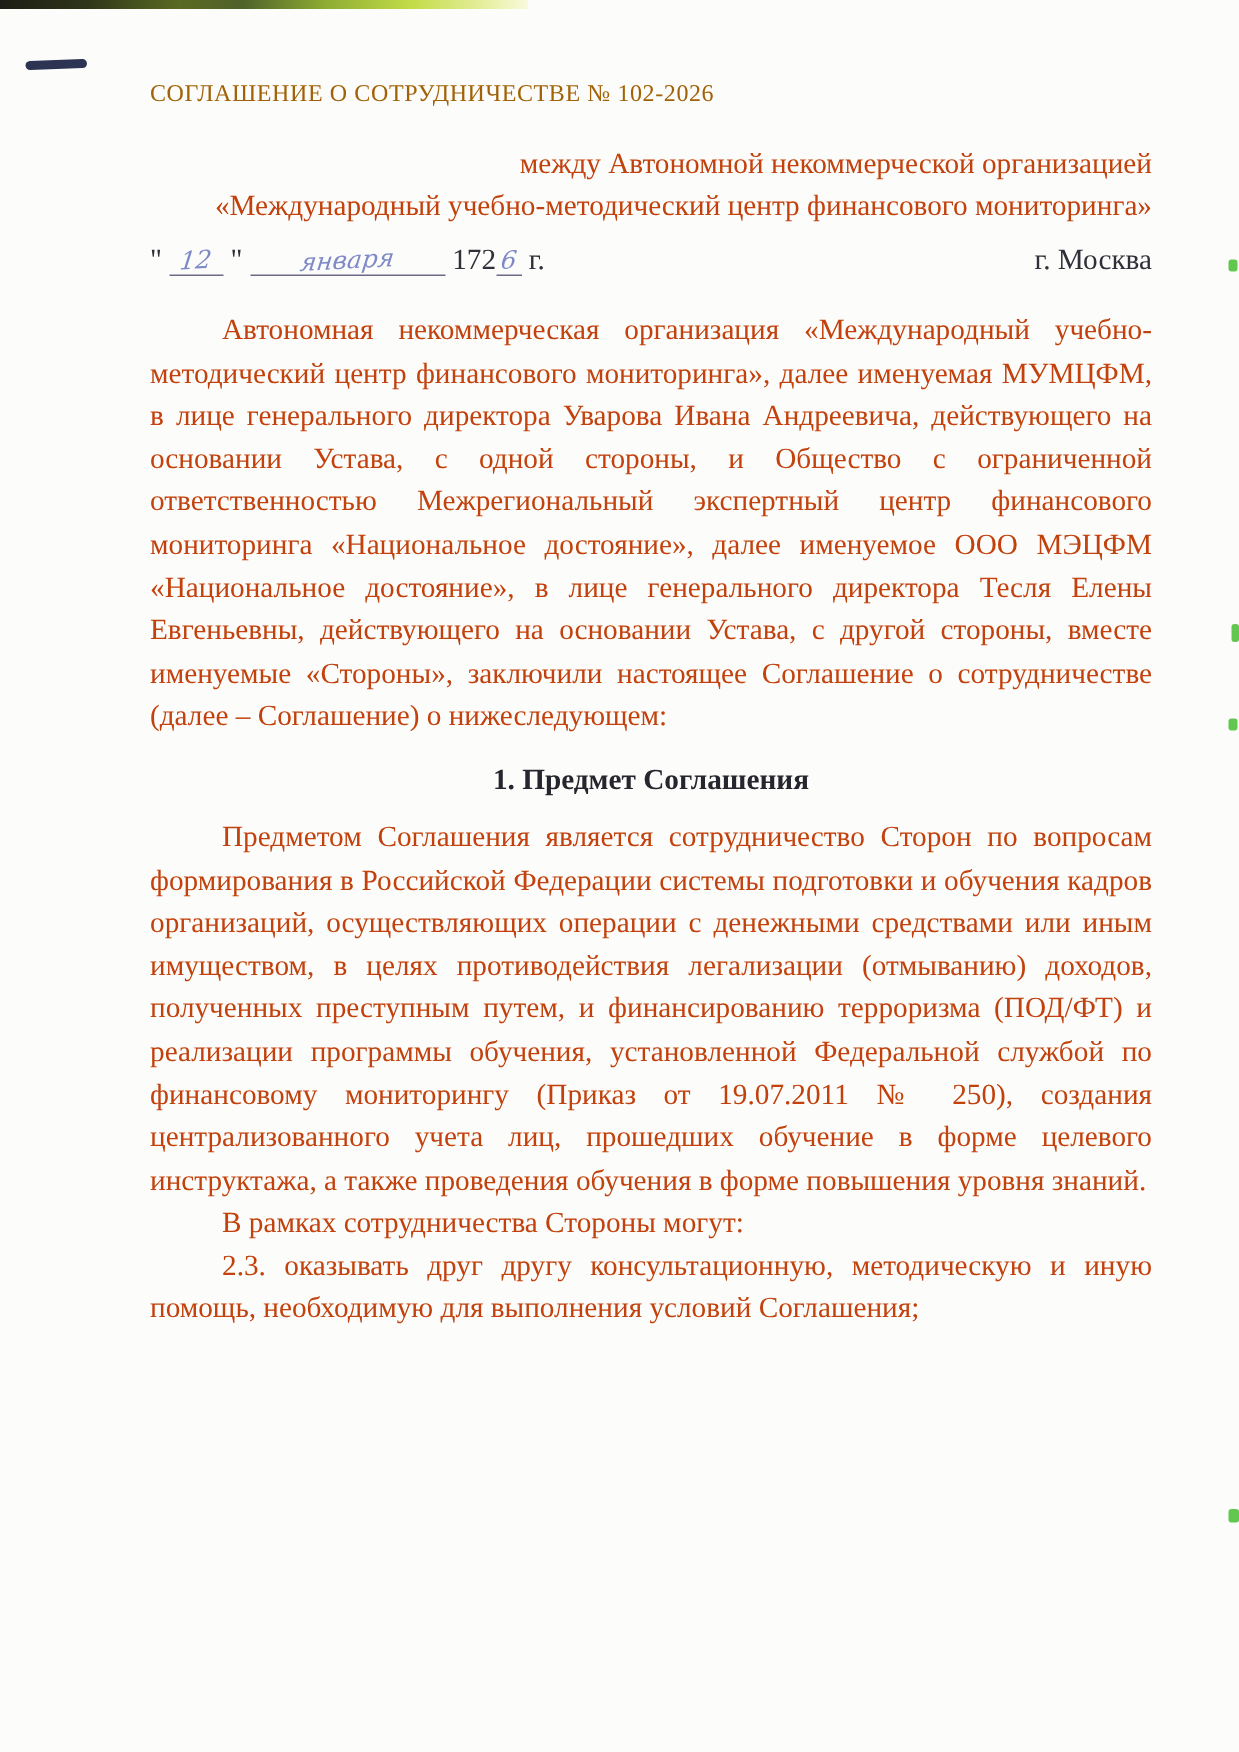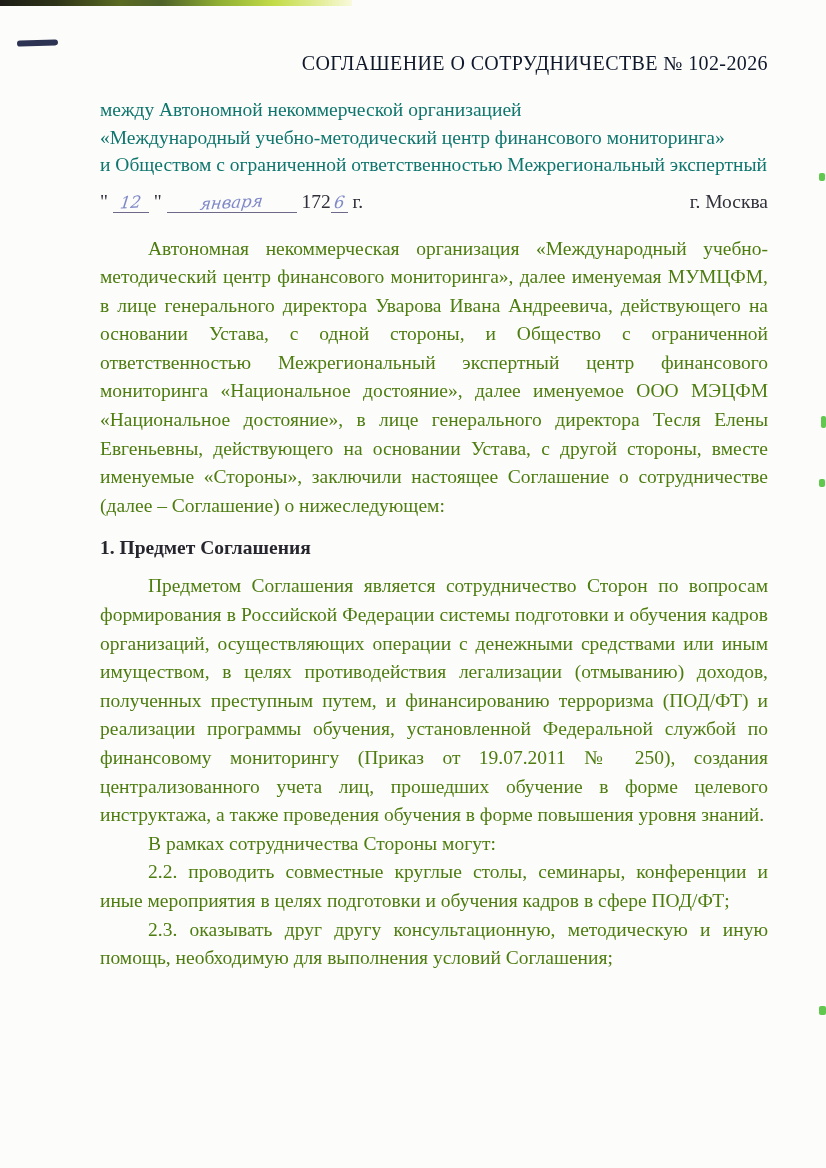--- a/index.html
+++ b/index.html
@@ -35,30 +35,30 @@
   .speck2 { top: 416px; right: 0;    width: 5px;  height: 12px; }
   .speck3 { top: 479px; right: 1px; width: 6px;  height: 8px; }
   .speck4 { top: 1006px; right: 0;   width: 7px;  height: 9px; }
 
   .content {
     position: absolute; inset: 0;
     padding: 50px 58px 0 100px;
   }
 
   .title {
-    font-size: 20px;
+    font-size: 16px;
     font-weight: 400;
     letter-spacing: .4px;
-    text-align: right;
+    text-align: left;
     line-height: 26px;
     margin: 0 0 20px 0;
-    color: #0f172a;
+    color: #a16207;
   }
 
-  .parties { text-align: left; font-size: 19.5px; line-height: 27.5px; color: #0f766e; }
+  .parties { text-align: right; font-size: 19.5px; line-height: 27.5px; color: #c2410c; }
 
   .date-row {
     display: flex; justify-content: space-between; align-items: baseline;
     margin-top: 9px; font-size: 19.5px; line-height: 28px;
   }
   .blank {
     display: inline-block;
     border-bottom: 1.4px solid #6f6888;
     text-align: center;
     line-height: 18px;
@@ -75,27 +75,28 @@
     color: #7f89c7;
     transform: rotate(-3deg) skewX(-10deg);
   }
 
   .body-par {
     font-size: 19.5px;
     line-height: 28.6px;
     text-align: justify;
     text-indent: 48px;
     margin: 0;
-    color: #4d7c0f;
+    color: #c2410c;
   }
   .first-par { margin-top: 19px; }
 
   .sec-heading {
     font-size: 19.5px;
     font-weight: 700;
+    text-align: center;
     margin: 17px 0 13px 0;
     color: #26262e;
   }
 </style>
 </head>
 <body>
 
 <div class="page">
 
   <div class="top-strip"></div>
@@ -105,21 +106,20 @@
   <div class="speck speck3"></div>
   <div class="speck speck4"></div>
 
   <div class="content">
 
     <h1 class="title">СОГЛАШЕНИЕ О СОТРУДНИЧЕСТВЕ № 102-2026</h1>
 
     <div class="parties">
       <div>между Автономной некоммерческой организацией</div>
       <div>«Международный учебно-методический центр финансового мониторинга»</div>
-      <div>и Обществом с ограниченной ответственностью Межрегиональный экспертный</div>
     </div>
 
     <div class="date-row">
       <div>
         <span>"</span>
         <span class="blank blank-day"><span class="hand">12</span></span>
         <span>"</span>
         <span class="blank blank-month"><span class="hand">января</span></span>
         <span>172</span><span class="blank blank-year"><span class="hand">6</span></span>
         <span>г.</span>
@@ -129,18 +129,17 @@
 
     <p class="body-par first-par">Автономная некоммерческая организация «Международный учебно-методический центр финансового мониторинга», далее именуемая МУМЦФМ, в лице генерального директора Уварова Ивана Андреевича, действующего на основании Устава, с одной стороны, и Общество с ограниченной ответственностью Межрегиональный экспертный центр финансового мониторинга «Национальное достояние», далее именуемое ООО МЭЦФМ «Национальное достояние», в лице генерального директора Тесля Елены Евгеньевны, действующего на основании Устава, с другой стороны, вместе именуемые «Стороны», заключили настоящее Соглашение о сотрудничестве (далее – Соглашение) о нижеследующем:</p>
 
     <div>
       <h2 class="sec-heading">1. Предмет Соглашения</h2>
       <p class="body-par">Предметом Соглашения является сотрудничество Сторон по вопросам формирования в Российской Федерации системы подготовки и обучения кадров организаций, осуществляющих операции с денежными средствами или иным имуществом, в целях противодействия легализации (отмыванию) доходов, полученных преступным путем, и финансированию терроризма (ПОД/ФТ) и реализации программы обучения, установленной Федеральной службой по финансовому мониторингу (Приказ от 19.07.2011 № 250), создания централизованного учета лиц, прошедших обучение в форме целевого инструктажа, а также проведения обучения в форме повышения уровня знаний.</p>
     </div>
 
     <div>
       <p class="body-par">В рамках сотрудничества Стороны могут:</p>
-      <p class="body-par">2.2. проводить совместные круглые столы, семинары, конференции и иные мероприятия в целях подготовки и обучения кадров в сфере ПОД/ФТ;</p>
       <p class="body-par">2.3. оказывать друг другу консультационную, методическую и иную помощь, необходимую для выполнения условий Соглашения;</p>
     </div>
 
   </div>
 </div>
 
 </body></html>

